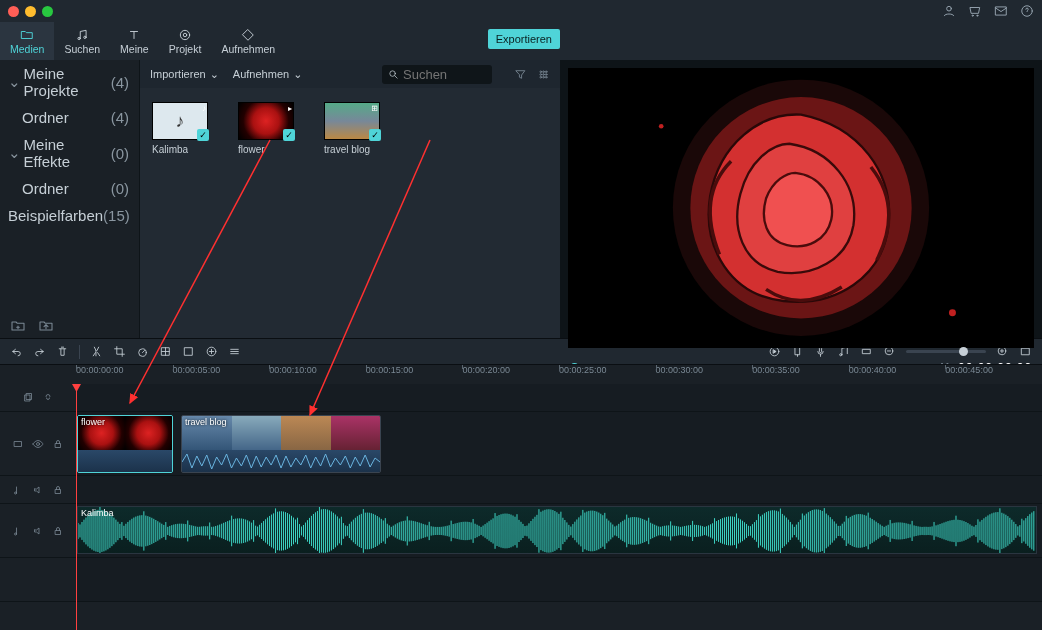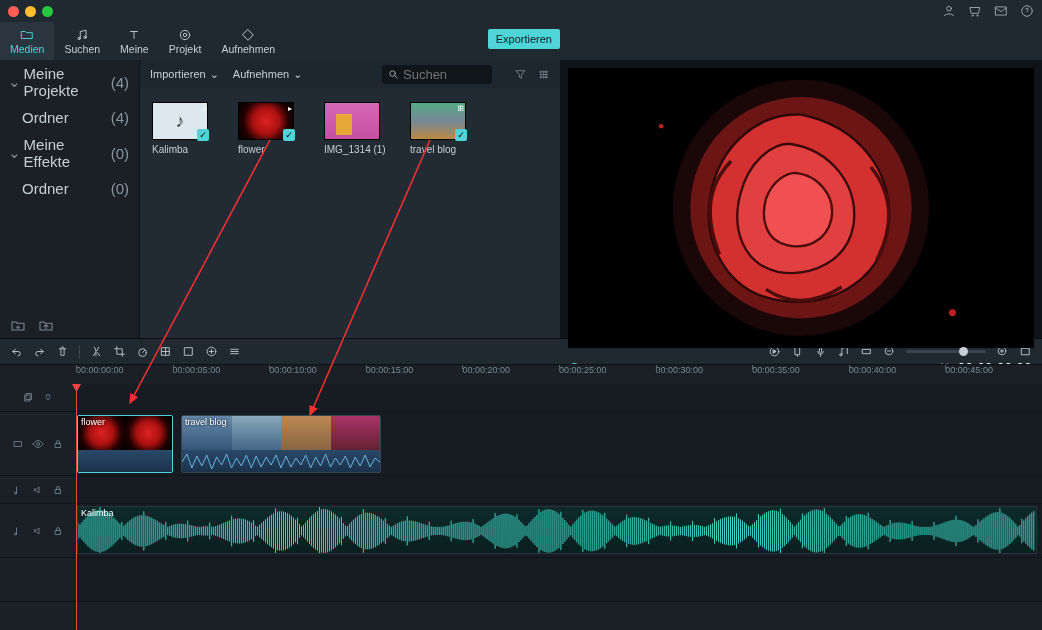--- a/index.html
+++ b/index.html
@@ -170,20 +170,24 @@
         <span class="cnt">(4)</span>
       </div>
     <div class="srow hdr">
         <span>Meine Effekte</span>
         <span class="cnt">(0)</span>
       </div>
     <div class="srow sub">
         <span>Ordner</span>
         <span class="cnt">(0)</span>
       </div>
+    <div class="srow">
+        <span>Beispielfarben</span>
+        <span class="cnt">(15)</span>
+      </div>
   </div>
   <div class="sb-bot">
     <svg class="ic" viewBox="0 0 24 24">
         <path d="M3 6h6l2 2h10v10H3z"></path>
         <path d="M12 12v4M10 14h4"></path>
       </svg>
     <svg class="ic" viewBox="0 0 24 24">
         <path d="M3 6h6l2 2h10v10H3z"></path>
         <path d="M12 10v6m-3-3l3-3 3 3"></path>
       </svg>
@@ -230,24 +234,20 @@
             <div class="ck">✓</div>
           </div>
           <div class="lbl">Kalimba</div>
         </div>
       <div class="thumb">
           <div class="box rosebg">
             <span class="icn">▸</span>
             <div class="ck">✓</div>
           </div>
           <div class="lbl">flower</div>
-        </div>
-      <div class="thumb">
-          <div class="box pinkbg"></div>
-          <div class="lbl">IMG_1314 (1)</div>
         </div>
       <div class="thumb">
           <div class="box travbg">
             <span class="icn">⊞</span>
             <div class="ck">✓</div>
           </div>
           <div class="lbl">travel blog</div>
         </div>
     </div>
   </div>

